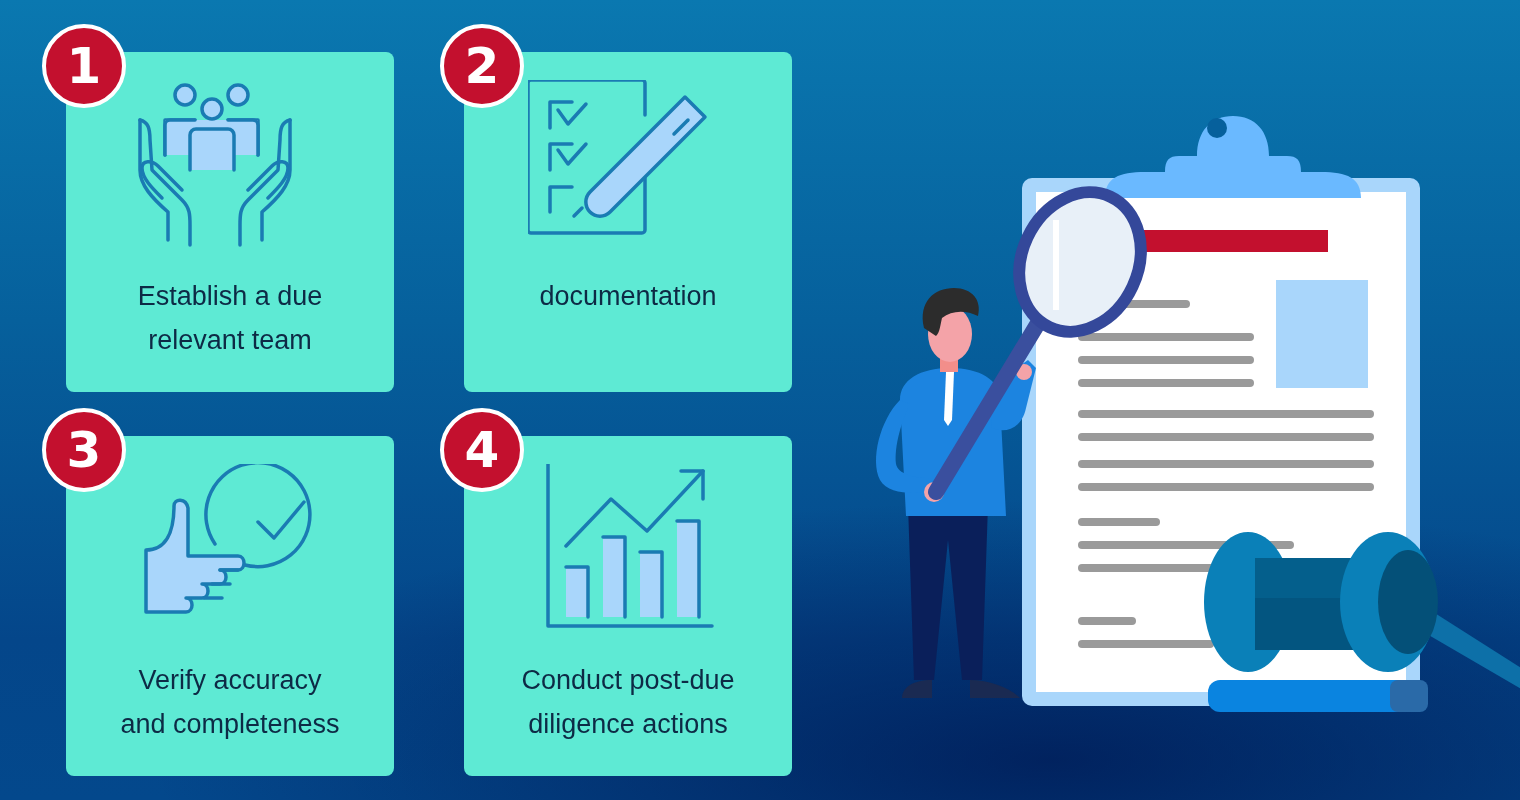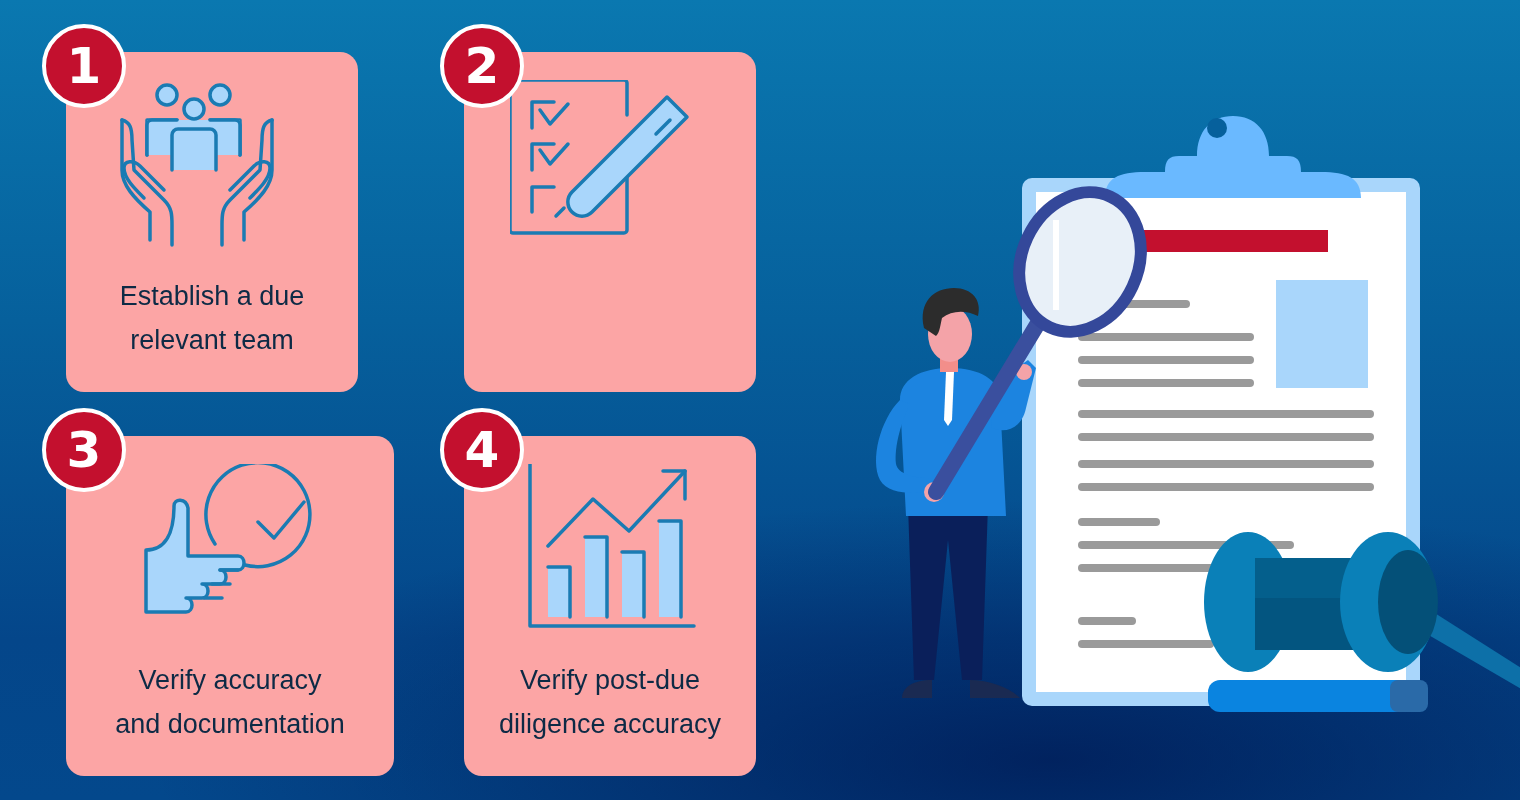--- a/index.html
+++ b/index.html
@@ -4,22 +4,22 @@
 <style>
   html, body { margin: 0; padding: 0; }
   body {
     width: 1520px; height: 800px; overflow: hidden; position: relative;
     font-family: "DejaVu Sans", sans-serif;
     background:
       radial-gradient(ellipse 900px 260px at 1050px 760px, rgba(0,22,80,0.75) 0%, rgba(0,30,90,0) 100%),
       linear-gradient(180deg, #0a78b0 0%, #06609c 40%, #04468a 80%, #03488c 100%);
   }
   .card {
-    position: absolute; width: 292px; height: 340px;
-    background: #fca5a5; border-radius: 18px;
+    position: absolute; width: 328px; height: 340px;
+    background: #5eead4; border-radius: 8px;
   }
   .badge {
     position: absolute; width: 76px; height: 76px; border-radius: 50%;
     background: #c3102e; border: 4px solid #ffffff;
     color: #ffffff; font-weight: bold; font-size: 50px;
     display: flex; align-items: center; justify-content: center;
     font-family: "DejaVu Sans", sans-serif;
     line-height: 1;
   }
   .icon {
@@ -71,36 +71,37 @@
       <path d="M30 30 l10 14 l18 -20"></path>
       <path d="M22 90 V64 h22"></path>
       <path d="M30 70 l10 14 l18 -20"></path>
       <path d="M22 132 V107 h22"></path>
       <path d="M62 112 l95 -95 l20 20 l-95 95 a12 12 0 0 1 -20 -20 z" fill="#a9d6fb"></path>
       <path d="M160 40 l-14 14"></path>
       <path d="M54 128 l-8 8"></path>
     </g>
   </svg>
   <div class="caption">
+    <span>documentation</span>
   </div>
 </div>
 <div class="badge" style="left:440px; top:24px;">2</div>
 
-<div class="card" style="left:66px; top:436px;padding-left:36px;">
+<div class="card" style="left:66px; top:436px;">
   <svg class="icon" viewBox="0 0 200 170">
     <g fill="none" stroke="#1a7bb3" stroke-width="3.5" stroke-linecap="round" stroke-linejoin="round">
       <path d="M85 80 a52 52 0 1 1 30 21"></path>
       <path d="M128 58 l16 16 l30 -36"></path>
       <path d="M16 86 c20 0 28 -18 28 -44 c0 -8 12 -8 14 2 v48 h50 c8 0 8 14 0 14 h-18 c8 0 8 14 0 14 h-18 c8 0 8 14 0 14 h-16 c8 0 8 14 0 14 H16 z" fill="#a9d6fb"></path>
       <path d="M108 106 h-18 M100 120 h-18 M92 134 h-18"></path>
     </g>
   </svg>
   <div class="caption">
     <span>Verify accuracy</span>
-    <span>and documentation</span>
+    <span>and completeness</span>
   </div>
 </div>
 <div class="badge" style="left:42px; top:408px;">3</div>
 
 <div class="card" style="left:464px; top:436px;">
   <svg class="icon" viewBox="0 0 200 170">
     <g fill="none" stroke="#1a7bb3" stroke-width="3.5" stroke-linecap="round" stroke-linejoin="round">
       <path d="M20 0 V162 H184"></path>
       <rect x="38" y="103" width="22" height="50" fill="#a9d6fb" stroke="none"></rect>
       <path d="M38 103 h22 v50"></path>
@@ -108,22 +109,22 @@
       <path d="M75 73 h22 v80"></path>
       <rect x="112" y="88" width="22" height="65" fill="#a9d6fb" stroke="none"></rect>
       <path d="M112 88 h22 v65"></path>
       <rect x="149" y="57" width="22" height="96" fill="#a9d6fb" stroke="none"></rect>
       <path d="M149 57 h22 v96"></path>
       <path d="M38 82 l45 -47 l36 32 l56 -60"></path>
       <path d="M153 7 h22 v28"></path>
     </g>
   </svg>
   <div class="caption">
-    <span>Verify post-due</span>
-    <span>diligence accuracy</span>
+    <span>Conduct post-due</span>
+    <span>diligence actions</span>
   </div>
 </div>
 <div class="badge" style="left:440px; top:408px;">4</div>
 
 <svg class="illustration" viewBox="0 0 660 620">
 
   <g>
     <path d="M570 510 L680 580 L680 600 L560 530 Z" fill="#0d70a8"></path>
   </g>
 

